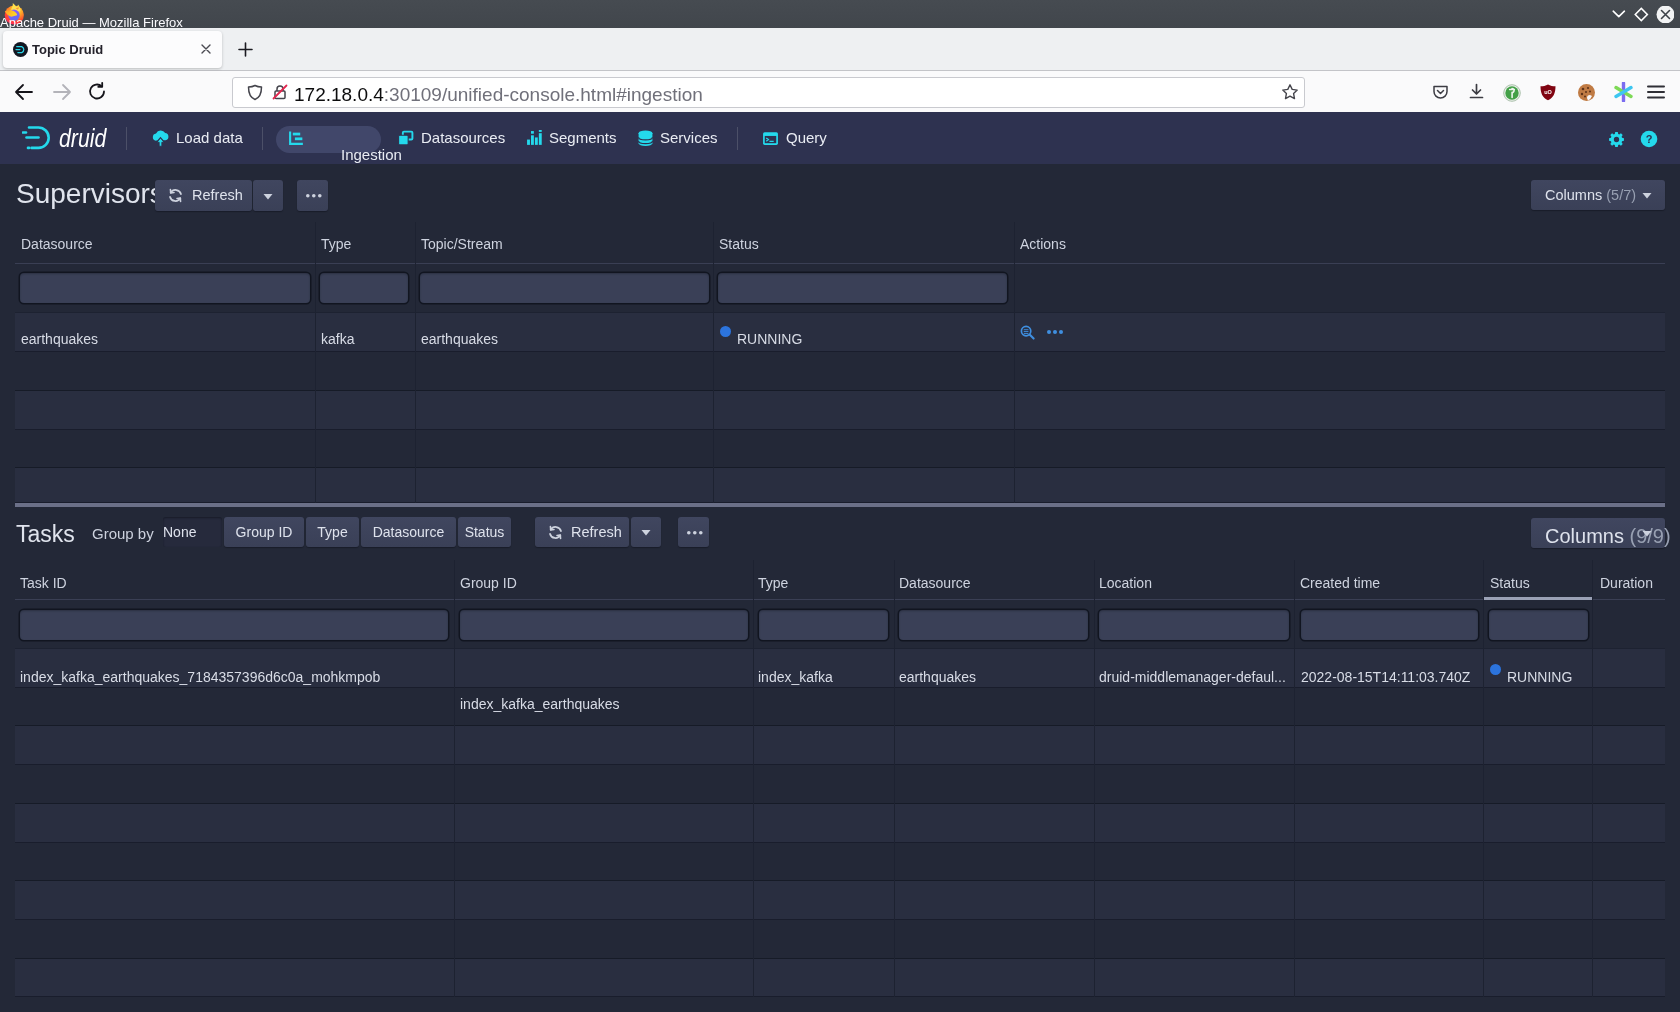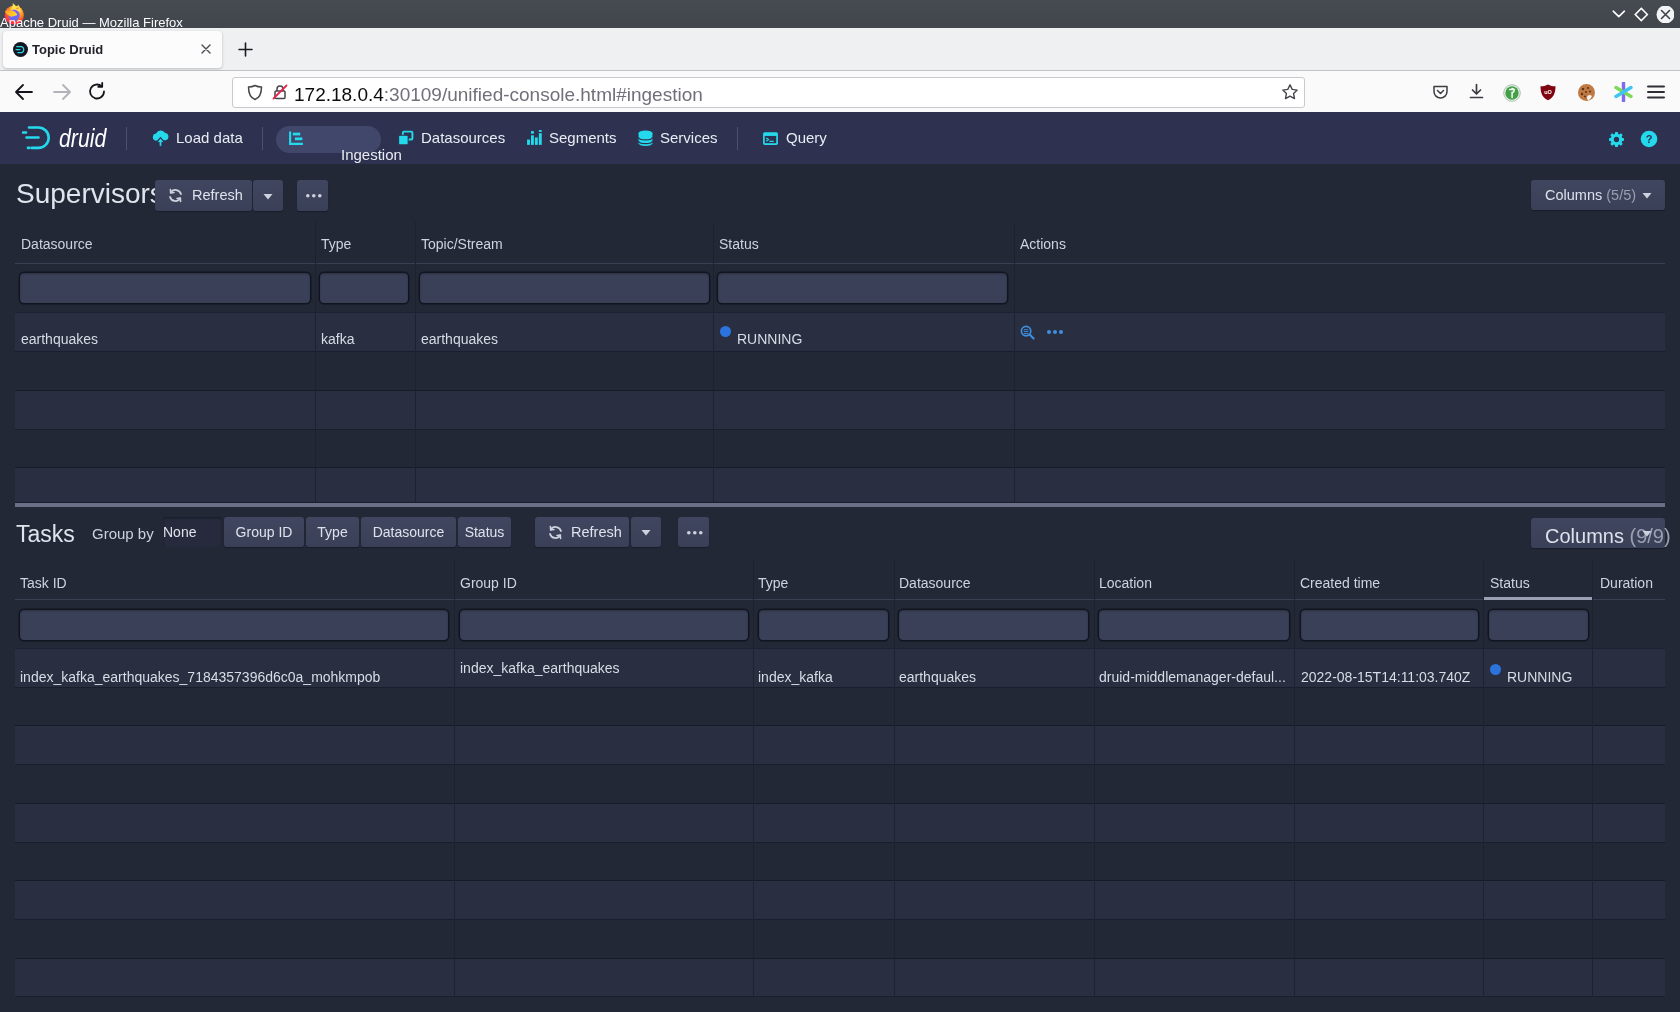--- a/index.html
+++ b/index.html
@@ -194,21 +194,21 @@
 <svg class="abs" style="left:263px;top:193px;" width="10" height="7" viewBox="0 0 10 7">
       <path d="M0.5,1 h9 L5,6.5 z" fill="#cdd2de"></path>
     </svg>
 <div class="btn" style="left:297px;top:180px;width:31px;height:31px;"></div>
 <svg class="abs" style="left:305px;top:193px;" width="17.6px" height="5.6px" viewBox="0 0 17.6 5.6">
       <circle cx="2.8" cy="2.8" r="1.8" fill="#cdd2de"></circle>
       <circle cx="8.8" cy="2.8" r="1.8" fill="#cdd2de"></circle>
       <circle cx="14.8" cy="2.8" r="1.8" fill="#cdd2de"></circle>
     </svg>
 <div class="btn" style="left:1531px;top:180px;width:134px;height:30px;"></div>
-<div class="abs" style="left:1545px;top:187px;font-size:14.5px;color:#dee2ec;">Columns <span style="color:#98a0b2;">(5/5)</span></div>
+<div class="abs" style="left:1545px;top:187px;font-size:14.5px;color:#dee2ec;">Columns <span style="color:#98a0b2;">(5/7)</span></div>
 <svg class="abs" style="left:1642px;top:192px;" width="10" height="7" viewBox="0 0 10 7">
       <path d="M0.5,1 h9 L5,6.5 z" fill="#cdd2de"></path>
     </svg>
 <div class="hcell" style="left:21px;top:236px;">Datasource</div>
 <div class="hcell" style="left:321px;top:236px;">Type</div>
 <div class="hcell" style="left:421px;top:236px;">Topic/Stream</div>
 <div class="hcell" style="left:719px;top:236px;">Status</div>
 <div class="hcell" style="left:1020px;top:236px;">Actions</div>
 <div class="hline" style="left:15px;top:263px;width:1650px;background:#3a3f54;"></div>
 <div class="finput" style="left:20px;top:273px;width:290px;"></div>
@@ -297,21 +297,21 @@
 <div class="abs" style="left:15px;top:649px;width:1650px;height:39px;background:#292e40;border-bottom:1px solid rgba(13,16,27,.55);"></div>
 <div class="abs" style="left:15px;top:688px;width:1650px;height:38px;background:#232837;border-bottom:1px solid rgba(13,16,27,.55);"></div>
 <div class="abs" style="left:15px;top:726px;width:1650px;height:39px;background:#292e40;border-bottom:1px solid rgba(13,16,27,.55);"></div>
 <div class="abs" style="left:15px;top:765px;width:1650px;height:39px;background:#232837;border-bottom:1px solid rgba(13,16,27,.55);"></div>
 <div class="abs" style="left:15px;top:804px;width:1650px;height:39px;background:#292e40;border-bottom:1px solid rgba(13,16,27,.55);"></div>
 <div class="abs" style="left:15px;top:843px;width:1650px;height:38px;background:#232837;border-bottom:1px solid rgba(13,16,27,.55);"></div>
 <div class="abs" style="left:15px;top:881px;width:1650px;height:39px;background:#292e40;border-bottom:1px solid rgba(13,16,27,.55);"></div>
 <div class="abs" style="left:15px;top:920px;width:1650px;height:39px;background:#232837;border-bottom:1px solid rgba(13,16,27,.55);"></div>
 <div class="abs" style="left:15px;top:959px;width:1650px;height:38px;background:#292e40;border-bottom:1px solid rgba(13,16,27,.55);"></div>
 <div class="cell" style="left:20px;top:661px;">index_kafka_earthquakes_7184357396d6c0a_mohkmpob</div>
-<div class="cell" style="left:460px;top:652px;">index_kafka_earthquakes</div>
+<div class="cell" style="left:460px;top:688px;">index_kafka_earthquakes</div>
 <div class="cell" style="left:758px;top:661px;">index_kafka</div>
 <div class="cell" style="left:899px;top:661px;">earthquakes</div>
 <div class="cell" style="left:1099px;top:661px;">druid-middlemanager-defaul...</div>
 <div class="cell" style="left:1301px;top:661px;">2022-08-15T14:11:03.740Z</div>
 <div class="abs" style="left:1490px;top:664px;width:11px;height:11px;border-radius:50%;background:#2c74dd;"></div>
 <div class="cell" style="left:1507px;top:661px;">RUNNING</div>
 <div class="vline" style="left:454px;top:560px;height:437px;"></div>
 <div class="vline" style="left:753px;top:560px;height:437px;"></div>
 <div class="vline" style="left:894px;top:560px;height:437px;"></div>
 <div class="vline" style="left:1094px;top:560px;height:437px;"></div>

